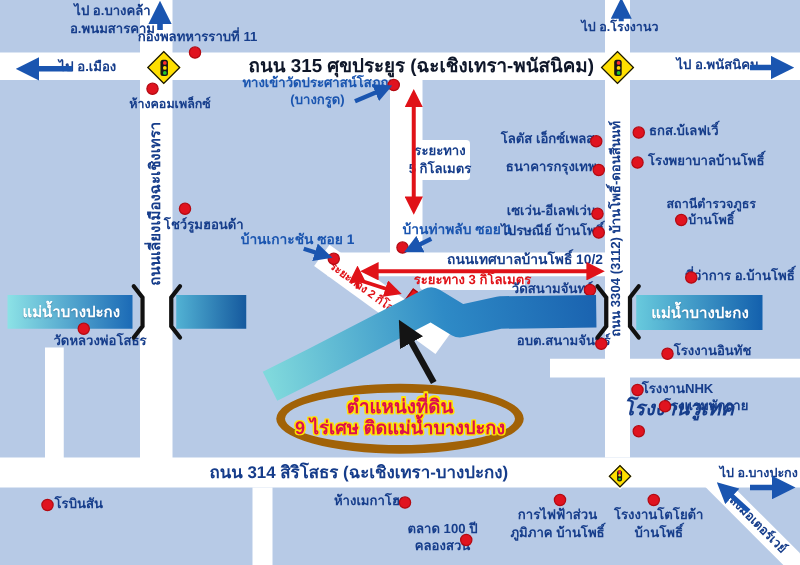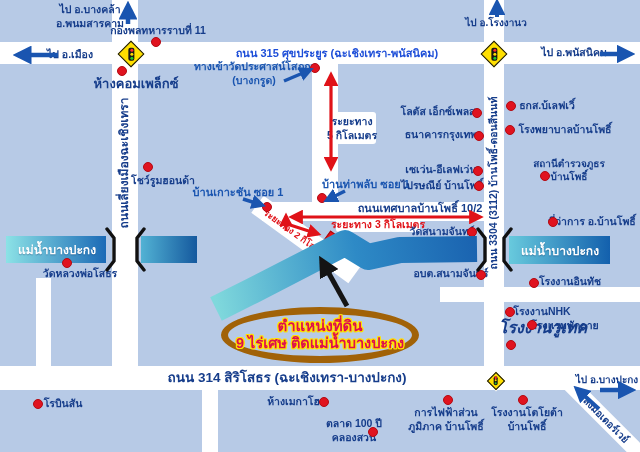--- a/index.html
+++ b/index.html
@@ -78,21 +78,21 @@
     <div class="road" style="left: 202px; top: 390px; width: 16px; height: 62px; z-index: 5;"></div>
     <div class="road" style="left: 246px; top: 229px; width: 120px; height: 21px; transform: rotate(36deg); z-index: 5;"></div>
     <div class="road" style="left: 549px; top: 411px; width: 112px; height: 16px; transform: rotate(45deg); z-index: 5;"></div>
     <div class="river" style="left: 6px; top: 236px; width: 100px; height: 27px; background: linear-gradient(to right, rgb(140, 226, 230), rgb(27, 106, 182)); z-index: 8;"></div>
     <div class="river" style="left: 141px; top: 236px; width: 56px; height: 27px; background: linear-gradient(to right, rgb(82, 178, 212), rgb(21, 89, 158)); z-index: 8;"></div>
     <div class="river" style="left: 509px; top: 236px; width: 101px; height: 28px; background: linear-gradient(to right, rgb(104, 202, 221), rgb(19, 96, 173)); z-index: 8;"></div>
     <div class="chip" style="left: 330px; top: 112px; width: 46px; height: 32px; z-index: 9;"></div>
     <div class="chip" style="left: 336px; top: 218px; width: 84px; height: 14px; z-index: 9;"></div>
     <div class="river-lab" style="left: 57px; top: 249px; font-size: 12px; z-index: 12;">แม่น้ำบางปะกง</div>
     <div class="river-lab" style="left: 560px; top: 250px; font-size: 12px; z-index: 12;">แม่น้ำบางปะกง</div>
-    <div class="txt" style="left: 337px; top: 53px; font-size: 11px; color: #1d4ed8; transform: translate(-50%, -50%); z-index: 20;">ถนน 315 ศุขประยูร (ฉะเชิงเทรา-พนัสนิคม)</div>
+    <div class="txt" style="left: 337px; top: 53px; font-size: 15px; color: #0f172a; transform: translate(-50%, -50%); z-index: 20;">ถนน 315 ศุขประยูร (ฉะเชิงเทรา-พนัสนิคม)</div>
     <div class="txt" style="left: 287px; top: 378px; font-size: 13.5px; color: rgb(22, 61, 139); transform: translate(-50%, -50%); z-index: 20;">ถนน 314 สิริโสธร (ฉะเชิงเทรา-บางปะกง)</div>
     <div class="txt" style="left: 420px; top: 208px; font-size: 11px; color: rgb(22, 61, 139); transform: translate(-50%, -50%); z-index: 20;">ถนนเทศบาลบ้านโพธิ์ 10/2</div>
     <div class="txt" style="left: 125px; top: 163px; font-size: 12px; color: rgb(22, 61, 139); transform: translate(-50%, -50%) rotate(-90deg); z-index: 20;">ถนนเลี่ยงเมืองฉะเชิงเทรา</div>
     <div class="txt" style="left: 494px; top: 183px; font-size: 10.5px; color: rgb(22, 61, 139); transform: translate(-50%, -50%) rotate(-90deg); z-index: 20;">ถนน 3304 (3112) บ้านโพธิ์-ดอนสีนนท์</div>
     <div class="txt" style="left: 606px; top: 420px; font-size: 10px; color: rgb(22, 61, 139); transform: translate(-50%, -50%) rotate(45deg); z-index: 20;">ลงมอเตอร์เวย์</div>
     <div class="txt" style="left: 352px; top: 129px; font-size: 10.5px; color: rgb(22, 61, 139); transform: translate(-50%, -50%); z-index: 20;">
       <div>ระยะทาง</div>
       <div>5 กิโลเมตร</div>
     </div>
     <div class="txt" style="left: 378px; top: 225px; font-size: 10.5px; color: rgb(224, 18, 24); transform: translate(-50%, -50%); z-index: 20;">ระยะทาง 3 กิโลเมตร</div>
@@ -107,21 +107,21 @@
     <div class="txt" style="left: 607px; top: 379px; font-size: 10px; color: rgb(22, 61, 139); transform: translate(-50%, -50%); z-index: 20;">ไป อ.บางปะกง</div>
     <div class="txt" style="left: 254px; top: 74px; font-size: 10.5px; color: rgb(26, 85, 176); transform: translate(-50%, -50%); z-index: 20;">
       <div>ทางเข้าวัดประศาสน์โสภณ</div>
       <div>(บางกรูด)</div>
     </div>
     <div class="txt" style="left: 238px; top: 192px; font-size: 11px; color: rgb(26, 85, 176); transform: translate(-50%, -50%); z-index: 20;">บ้านเกาะชัน ซอย 1</div>
     <div class="txt" style="left: 366px; top: 184px; font-size: 11px; color: rgb(26, 85, 176); transform: translate(-50%, -50%); z-index: 20;">บ้านท่าพลับ ซอย 1</div>
     <div class="dot" style="left: 156px; top: 42px; z-index: 22;"></div>
     <div class="txt" style="left: 158px; top: 31px; font-size: 10.5px; color: rgb(22, 61, 139); transform: translate(-50%, -50%); z-index: 21;">กองพลทหารราบที่ 11</div>
     <div class="dot" style="left: 122px; top: 71px; z-index: 22;"></div>
-    <div class="txt" style="left: 136px; top: 84px; font-size: 13px; color: rgb(22, 61, 139); transform: translate(-50%, -50%); z-index: 21;">ห้างคอมเพล็กซ์</div>
+    <div class="txt" style="left: 136px; top: 84px; font-size: 10px; color: rgb(22, 61, 139); transform: translate(-50%, -50%); z-index: 21;">ห้างคอมเพล็กซ์</div>
     <div class="dot" style="left: 148px; top: 167px; z-index: 22;"></div>
     <div class="txt" style="left: 163px; top: 181px; font-size: 10.5px; color: rgb(22, 61, 139); transform: translate(-50%, -50%); z-index: 21;">โชว์รูมฮอนด้า</div>
     <div class="dot" style="left: 477px; top: 113px; z-index: 22;"></div>
     <div class="txt" style="left: 438px; top: 112px; font-size: 10.5px; color: rgb(22, 61, 139); transform: translate(-50%, -50%); z-index: 21;">โลตัส เอ็กซ์เพลส</div>
     <div class="dot" style="left: 479px; top: 136px; z-index: 22;"></div>
     <div class="txt" style="left: 441px; top: 135px; font-size: 10.5px; color: rgb(22, 61, 139); transform: translate(-50%, -50%); z-index: 21;">ธนาคารกรุงเทพ</div>
     <div class="dot" style="left: 478px; top: 171px; z-index: 22;"></div>
     <div class="txt" style="left: 441px; top: 170px; font-size: 10.5px; color: rgb(22, 61, 139); transform: translate(-50%, -50%); z-index: 21;">เซเว่น-อีเลฟเว่น</div>
     <div class="dot" style="left: 479px; top: 186px; z-index: 22;"></div>
     <div class="txt" style="left: 442px; top: 186px; font-size: 10.5px; color: rgb(22, 61, 139); transform: translate(-50%, -50%); z-index: 21;">ไปรษณีย์ บ้านโพธิ์</div>

